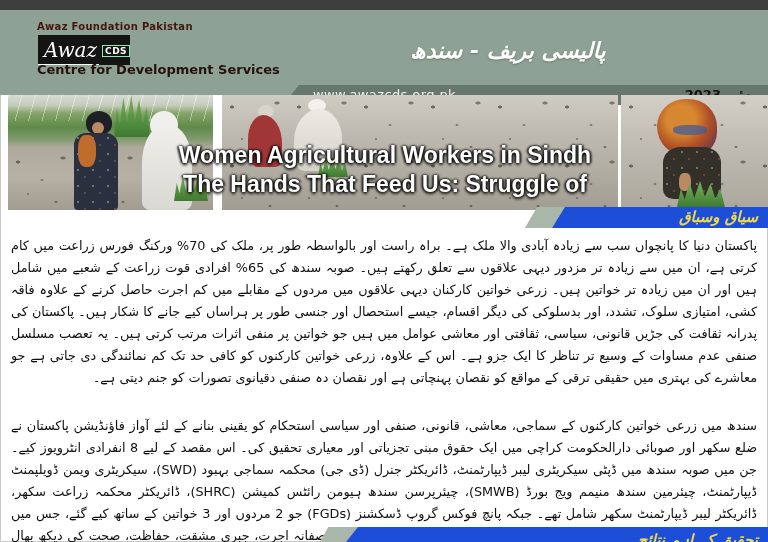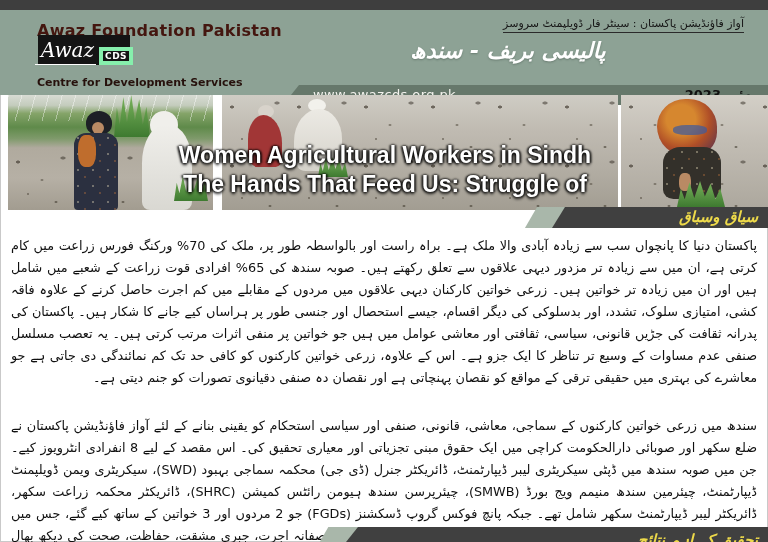--- a/index.html
+++ b/index.html
@@ -4,27 +4,27 @@
 <style>
   html,body{margin:0;padding:0;background:#ffffff;}
   .page{
     position:relative;width:768px;height:542px;overflow:hidden;background:#ffffff;
     font-family:"DejaVu Sans",sans-serif;box-shadow:inset 0 0 0 1px #c9c9c9;
   }
   
   .topbar{position:absolute;left:0;top:0;width:768px;height:10px;background:#3e3e3e;}
   
   .header{position:absolute;left:0;top:10px;width:768px;height:85px;background:#8da295;}
-  .org-name{position:absolute;left:37px;top:11px;font-size:16px;font-weight:bold;color:#44160f;letter-spacing:.3px;}
+  .org-name{position:absolute;left:37px;top:11px;font-size:10px;font-weight:bold;color:#44160f;letter-spacing:.3px;}
   .logo-box{position:absolute;left:38px;top:25px;width:92px;height:30px;background:#141414;
     display:flex;align-items:flex-end;justify-content:center;gap:3px;padding:0 4px;box-sizing:border-box;}
   .logo-awaz{font-family:"DejaVu Serif",serif;font-style:italic;color:#ffffff;font-size:20px;line-height:26px;
     border-bottom:1px solid #ffffff;padding:0 2px 1px 6px;}
-  .logo-cds{color:#ffffff;font-size:9px;font-weight:bold;border:4px solid #86efac;padding:0 2px;margin-bottom:0;letter-spacing:.5px;}
-  .org-tagline{position:absolute;left:37px;top:66px;font-size:11px;font-weight:bold;color:#26110c;}
+  .logo-cds{color:#ffffff;font-size:9px;font-weight:bold;border:1px solid #86efac;padding:0 2px;margin-bottom:8px;letter-spacing:.5px;}
+  .org-tagline{position:absolute;left:37px;top:52px;font-size:13px;font-weight:bold;color:#26110c;}
   .org-name-ur{position:absolute;right:24px;top:7px;direction:rtl;font-size:11px;color:#161616;
     border-bottom:1px solid #2a2a2a;padding-bottom:2px;}
   .brief-title{position:absolute;left:368px;top:13px;width:280px;text-align:center;direction:rtl;
     color:#ffffff;font-size:22px;font-weight:bold;font-style:italic;line-height:56px;
     text-shadow:0 1px 2px rgba(40,55,45,.35);}
   
   .www-band{position:absolute;left:283px;top:75px;width:485px;height:20px;background:#66786b;
     clip-path:polygon(16px 0,100% 0,100% 100%,0 100%);}
   .website{position:absolute;left:30px;top:0;line-height:20px;color:#f3f3ee;font-size:13px;letter-spacing:.4px;}
   .issue-date{position:absolute;right:16px;top:0;line-height:20px;direction:rtl;color:#101010;font-size:13px;font-weight:bold;}
@@ -51,21 +51,21 @@
     clip-path:polygon(0 100%,8% 30%,16% 70%,26% 5%,36% 65%,48% 0,58% 60%,70% 10%,80% 70%,90% 28%,100% 100%);}
   .dotted{background-image:radial-gradient(1.2px 1.2px at 4px 5px,rgba(235,225,190,.85) 45%,transparent 70%),
       radial-gradient(1.2px 1.2px at 11px 12px,rgba(200,120,60,.8) 45%,transparent 70%);
     background-size:15px 16px;}
   
   .hero-title{position:absolute;left:143px;top:141px;width:484px;text-align:center;
     font-family:"Liberation Sans",sans-serif;font-weight:bold;font-size:23px;line-height:29px;color:#ffffff;
     text-shadow:0 2px 3px rgba(0,0,0,.9),2px 0 2px rgba(0,0,0,.65),-2px 0 2px rgba(0,0,0,.65),0 -1px 2px rgba(0,0,0,.55);}
   
   .wedge{position:absolute;background:#a9b7aa;transform:skewX(-30deg);}
-  .band{position:absolute;background:#404040;}
+  .band{position:absolute;background:#1d4ed8;}
   .band-text{position:absolute;right:10px;top:0;direction:rtl;color:#eeda4a;font-weight:bold;font-style:italic;font-size:15px;}
   .context-wedge{left:531px;top:207px;width:34px;height:21px;}
   .context-band{left:552px;top:207px;width:216px;height:21px;clip-path:polygon(13px 0,100% 0,100% 100%,0 100%);}
   .context-band .band-text{line-height:21px;}
   .bottom-wedge{left:324px;top:527px;width:34px;height:15px;}
   .bottom-band{left:346px;top:527px;width:422px;height:15px;clip-path:polygon(12px 0,100% 0,100% 100%,0 100%);overflow:hidden;}
   .bottom-band .band-text{top:3px;line-height:20px;}
   
   .body-text{position:absolute;left:10px;top:234px;width:748px;direction:rtl;text-align:justify;
     color:#101010;font-size:12.8px;line-height:22px;}
@@ -79,21 +79,20 @@
 
   <div class="topbar"></div>
 
   <div class="header">
     <div class="org-name">Awaz Foundation Pakistan</div>
     <div class="logo-box">
       <span class="logo-awaz">Awaz</span>
       <span class="logo-cds">CDS</span>
     </div>
     <div class="org-tagline">Centre for Development Services</div>
-    <div class="org-name-ur">آواز فاؤنڈیشن پاکستان : سینٹر فار ڈویلپمنٹ سروسز</div>
     <div class="brief-title">پالیسی بریف - سندھ</div>
     <div class="www-band">
       <span class="website">www.awazcds.org.pk</span>
       <span class="issue-date">مئی 2023</span>
     </div>
   </div>
 
   <div class="photo photo1">
     <div class="stems"></div>
     <div class="speckles" style="top:48%;"></div>

